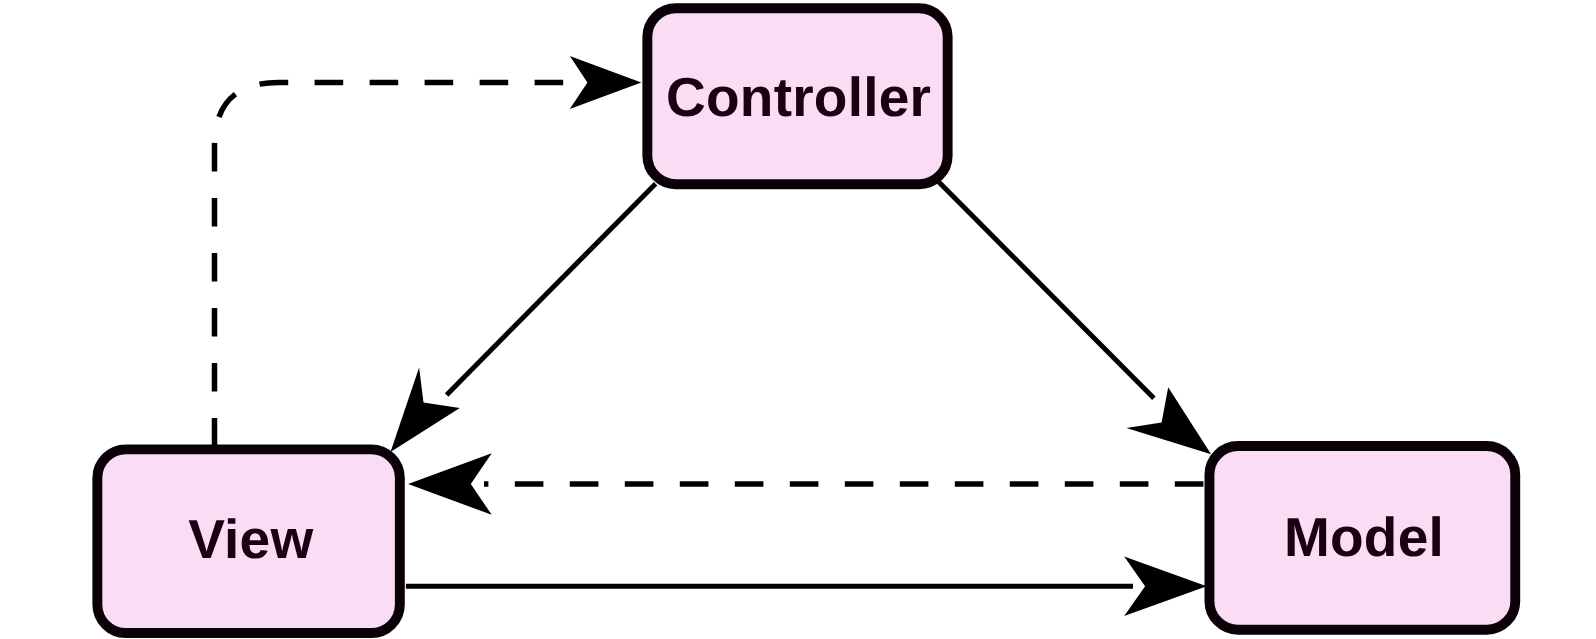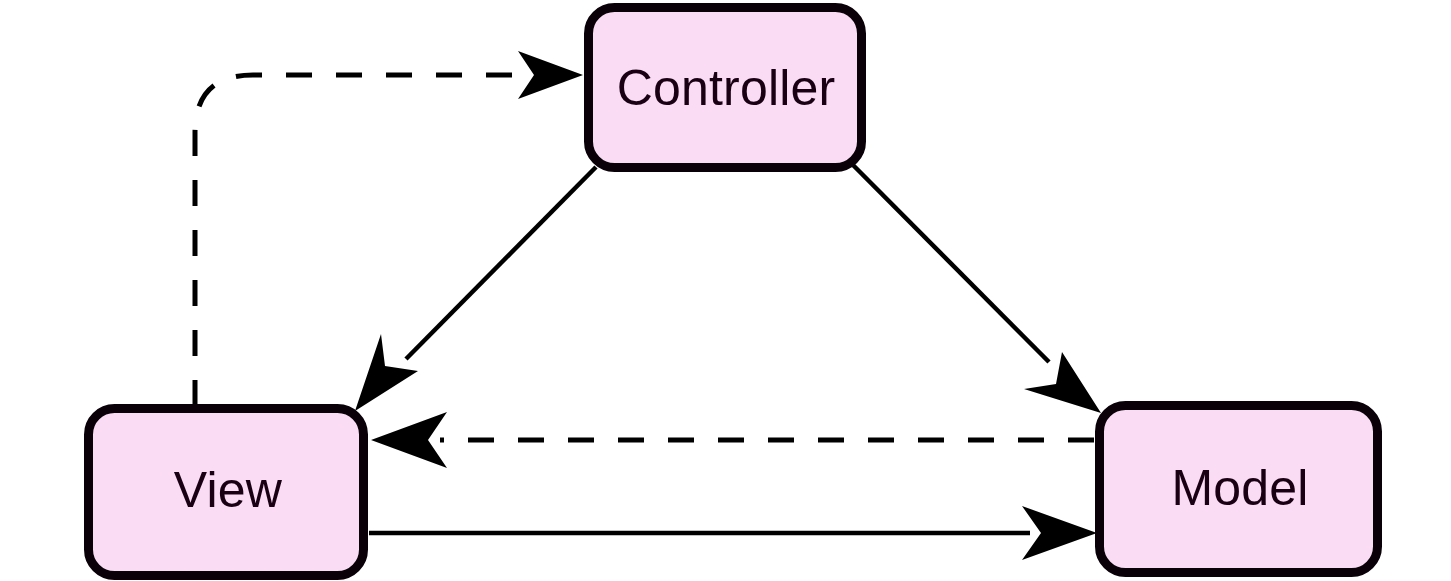--- a/index.html
+++ b/index.html
@@ -11,20 +11,21 @@
     width: 1451px;
     height: 581px;
     overflow: hidden;
     font-family: "Liberation Sans", sans-serif;
   }
   #diagram-root {
     position: relative;
     width: 1451px;
     height: 581px;
     background: #ffffff;
+    font-weight: bold;
   }
   svg#mvc-svg {
     position: absolute;
     top: 0;
     left: 0;
     width: 1451px;
     height: 581px;
     display: block;
   }
   .node-box {

